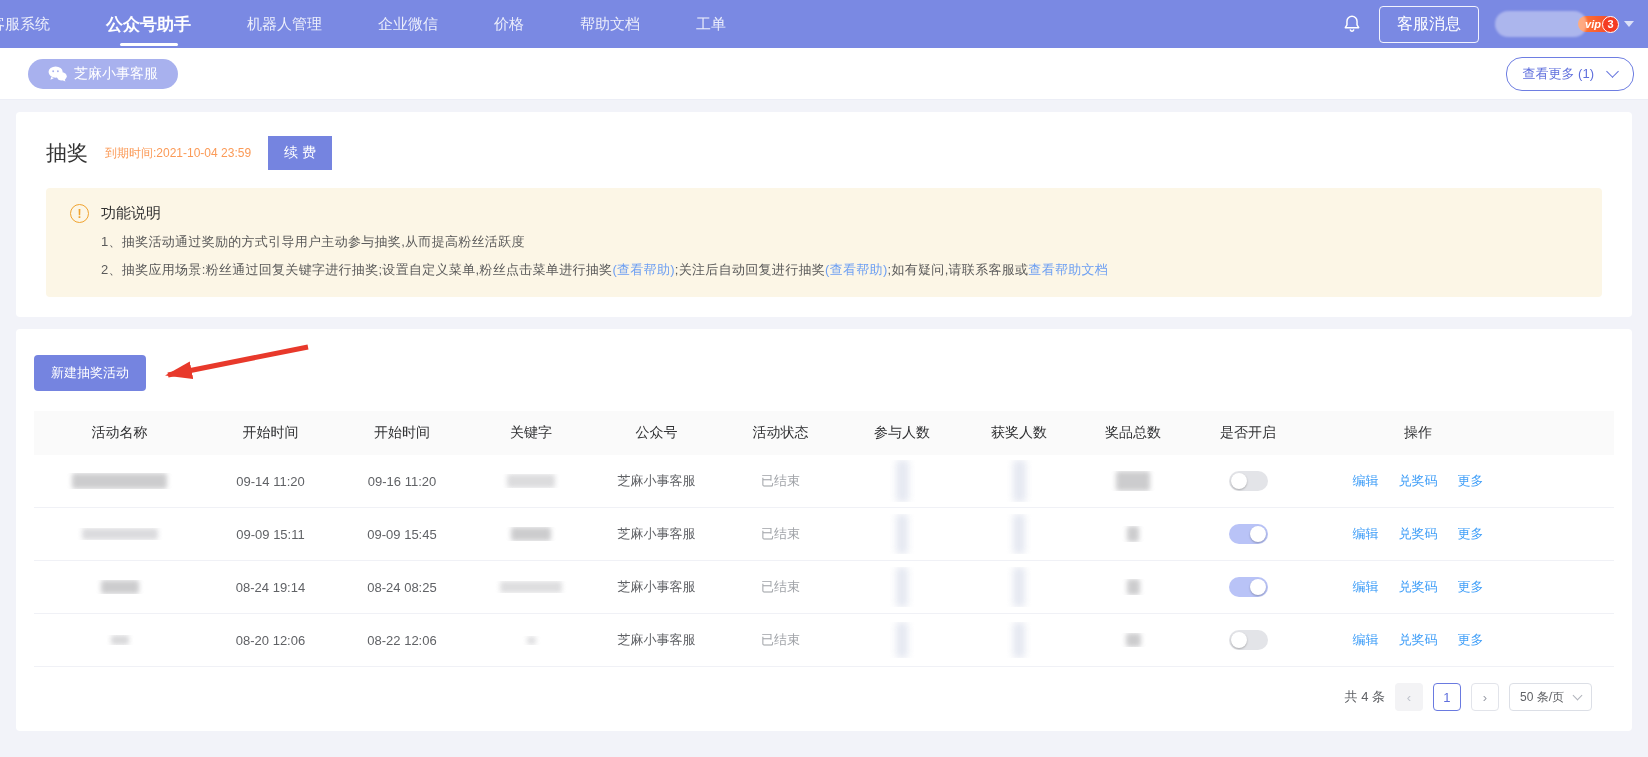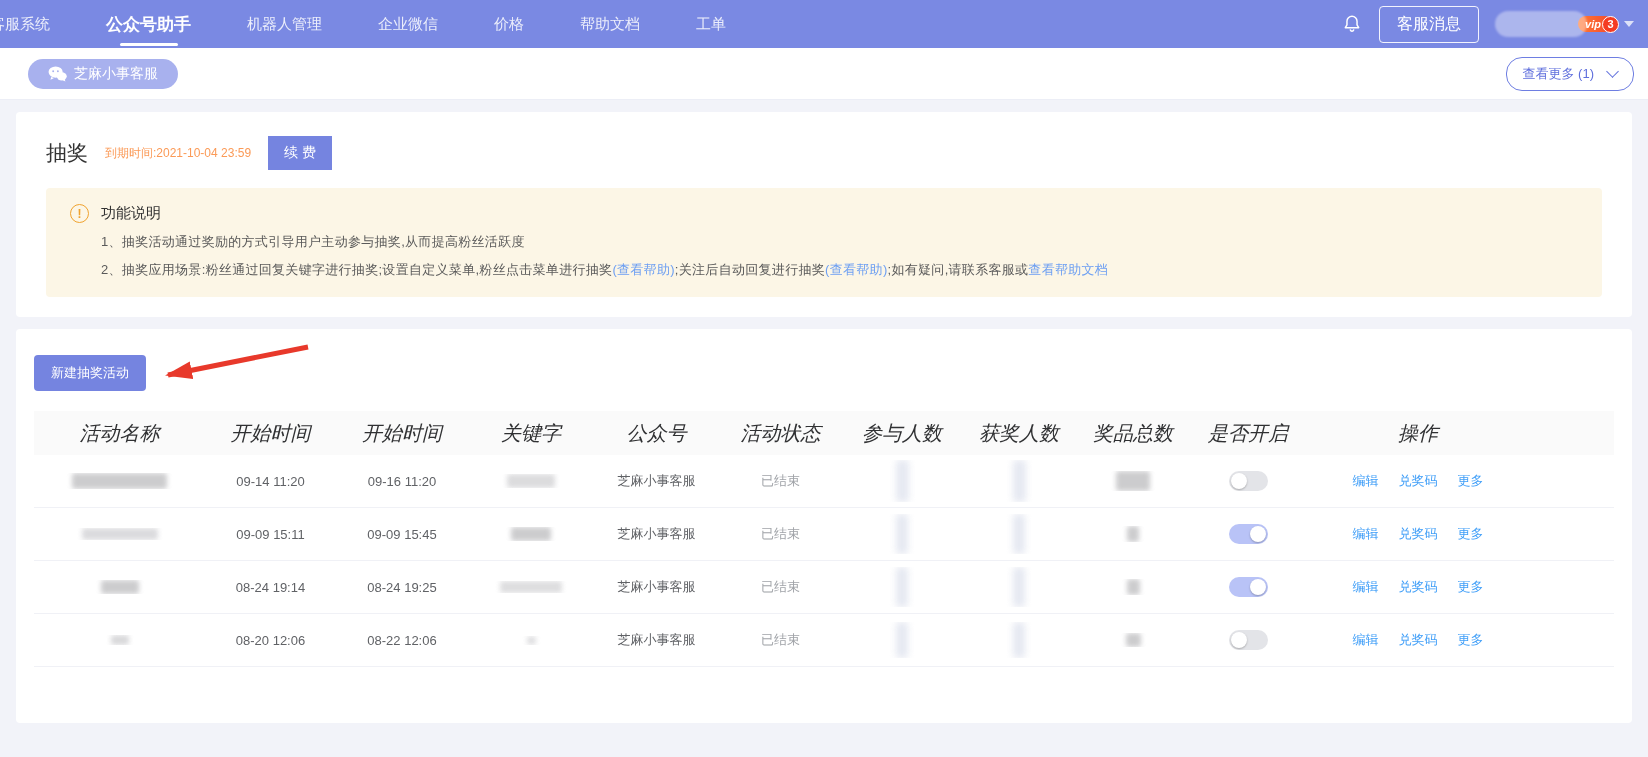--- a/index.html
+++ b/index.html
@@ -63,21 +63,21 @@
   .btn-new { background:#7584e0; color:#fff; border:none; border-radius:4px; font-size:13px;
              padding:9px 17px; cursor:pointer; }
   .arrow-svg { position:absolute; left:130px; top:10px; pointer-events:none; }
 
   
   .tbl { margin-top:20px; }
   .trow { display:flex; align-items:center; height:53px; border-bottom:1px solid #f0f1f6; }
   .thead { height:44px; background:#fafafa; border-bottom:none; }
   .col { flex:none; display:flex; align-items:center; justify-content:center; gap:6px;
          font-size:13px; color:#606266; overflow:hidden; }
-  .thead .col { color:#303133; font-size:20px;font-style:italic; }
+  .thead .col { color:#303133; font-size:14px; }
   .c1{width:171px;} .c2{width:131px;} .c3{width:132px;} .c4{width:126px;} .c5{width:125px;}
   .c6{width:123px;} .c7{width:120px;} .c8{width:114px;} .c9{width:114px;} .c10{width:116px;}
   .c11{width:224px;}
   .status-ended { color:#a0a3a8; }
   .blur { background:#c4c4c6; border-radius:3px; filter:blur(2.5px); opacity:.85; }
   .blur.light { background:#dfe3ee; filter:blur(3.5px); opacity:.8; }
   .toggle { width:39px; height:20px; border-radius:10px; background:#e3e4e8; position:relative;
             cursor:pointer; flex:none; }
   .toggle .knob { position:absolute; top:2px; left:2px; width:16px; height:16px; border-radius:50%;
                   background:#fff; box-shadow:0 1px 2px rgba(0,0,0,.25); }
@@ -254,21 +254,21 @@
           <a class="action-link">兑奖码</a>
           <a class="action-link">更多</a>
         </div>
       </div>
 
       <div class="trow">
         <div class="col c1">
             <span class="blur" style="width:38px;height:14px;"></span>
           </div>
         <div class="col c2">08-24 19:14</div>
-        <div class="col c3">08-24 19:25</div>
+        <div class="col c3">08-24 08:25</div>
         <div class="col c4">
             <span class="blur" style="width:62px;height:12px;background:#d8d8da;"></span>
           </div>
         <div class="col c5">芝麻小事客服</div>
         <div class="col c6 status-ended">已结束</div>
         <div class="col c7">
             <span class="blur light" style="width:12px;height:40px;"></span>
           </div>
         <div class="col c8">
             <span class="blur light" style="width:12px;height:40px;"></span>
@@ -315,14 +315,24 @@
           </div>
         <div class="col c11">
           <a class="action-link">编辑</a>
           <a class="action-link">兑奖码</a>
           <a class="action-link">更多</a>
         </div>
       </div>
     </div>
 
     
+    <div class="pagination">
+      <span>共 4 条</span>
+      <div class="pg-box pg-prev">‹</div>
+      <div class="pg-box pg-cur">1</div>
+      <div class="pg-box pg-next">›</div>
+      <div class="pg-size">
+        <span>50 条/页</span>
+        <span class="chev-sm"></span>
+      </div>
+    </div>
   </div>
 </div>
 
 </body></html>

